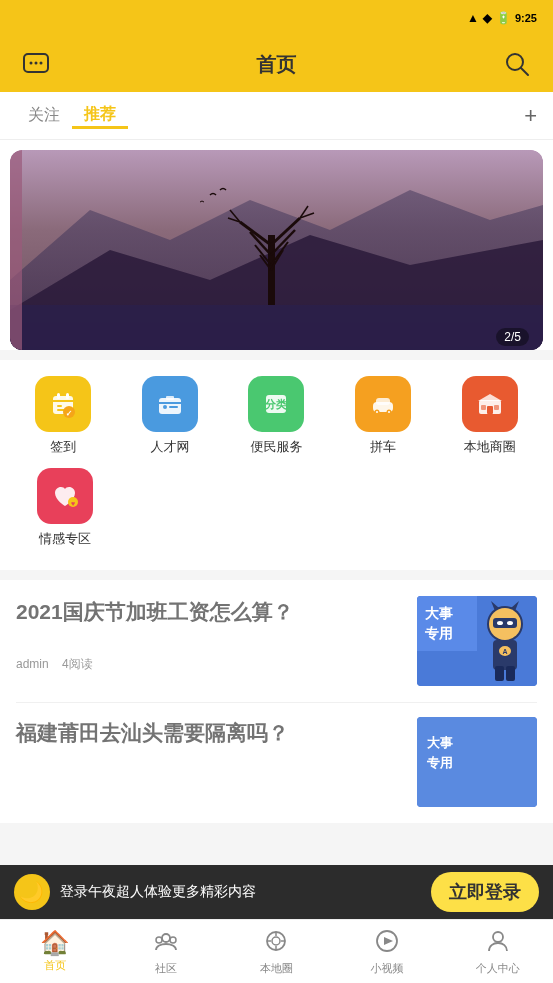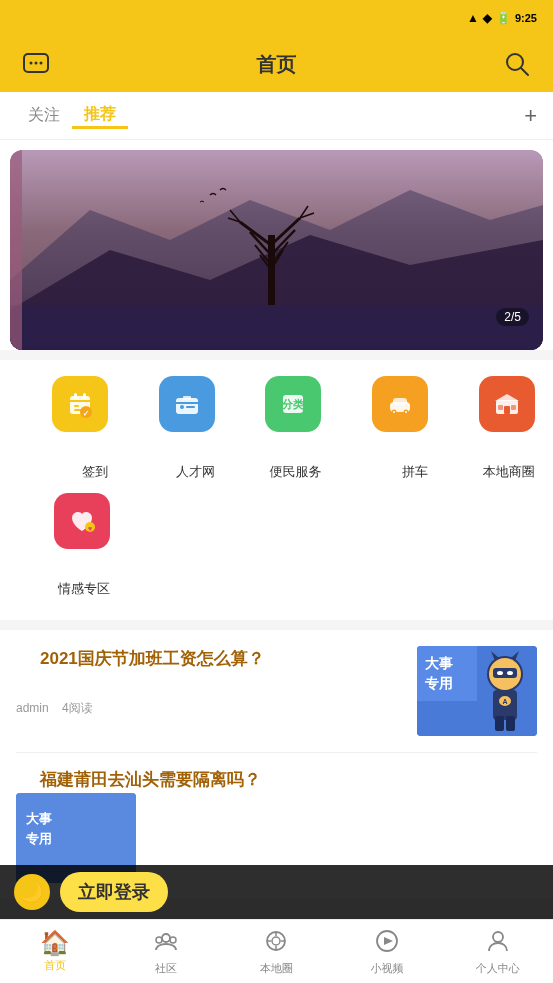--- a/index.html
+++ b/index.html
@@ -115,21 +115,21 @@
       bottom: 40px;
       left: 50%;
       transform: translateX(-50%);
       width: 6px;
       height: 80px;
       background: #2a1a1a;
       border-radius: 3px;
     }
     .banner-counter {
       position: absolute;
-      bottom: 24px;
+      bottom: 4px;
       right: 14px;
       background: rgba(0,0,0,0.4);
       color: #fff;
       font-size: 12px;
       padding: 2px 8px;
       border-radius: 10px;
     }
     
     .banner-left-edge {
       position: absolute;
@@ -149,24 +149,23 @@
       margin-top: 10px;
     }
     .icons-row {
       display: flex;
       justify-content: space-around;
       margin-bottom: 12px;
     }
     .icon-item {
       display: flex;
       flex-direction: column;
-      align-items: flex-end;
+      align-items: center;
       width: 90px;
       cursor: pointer;
-      gap: 25px;
     }
     .icon-circle {
       width: 56px;
       height: 56px;
       border-radius: 14px;
       display: flex;
       align-items: center;
       justify-content: center;
       margin-bottom: 6px;
       font-size: 28px;
@@ -194,26 +193,25 @@
       justify-content: space-between;
       align-items: flex-start;
       padding-bottom: 16px;
       border-bottom: 1px solid #f0f0f0;
     }
     .card-text-area {
       flex: 1;
       margin-right: 12px;
     }
     .card-title {
-      font-size: 17px;
+      font-size: 21px;
       font-weight: 600;
-      color: #a16207;
+      color: #737373;
       line-height: 1.5;
       margin-bottom: 28px;
-      margin-left: 24px;
     }
     .card-meta {
       font-size: 12px;
       color: #999;
     }
     .card-meta span {
       margin-right: 10px;
     }
     .card-image {
       width: 120px;
@@ -224,21 +222,20 @@
       background: #4a7ad8;
       position: relative;
     }
 
     
     .content-card2 {
       display: flex;
       justify-content: flex-end;
       align-items: flex-start;
       padding-top: 14px;
-      flex-direction: column;
     }
 
     
     .notification-bar {
       position: fixed;
       bottom: 64px;
       left: 0;
       width: 553px;
       height: 54px;
       background: rgba(0,0,0,0.82);
@@ -543,20 +540,21 @@
         <text x="10" y="50" font-size="13" font-weight="bold" fill="white">专用</text>
       </svg>
     </div>
   </div>
 </div>
 
 <div class="notification-bar">
   <div class="notif-avatar">
     <span>🌙</span>
   </div>
+  <div class="notif-text">登录午夜超人体验更多精彩内容</div>
   <button class="notif-btn">立即登录</button>
 </div>
 
 <div class="bottom-nav">
   <div class="nav-item active">
     <span class="nav-icon">🏠</span>
     <span class="nav-label">首页</span>
   </div>
   <div class="nav-item">
     <span class="nav-icon">

